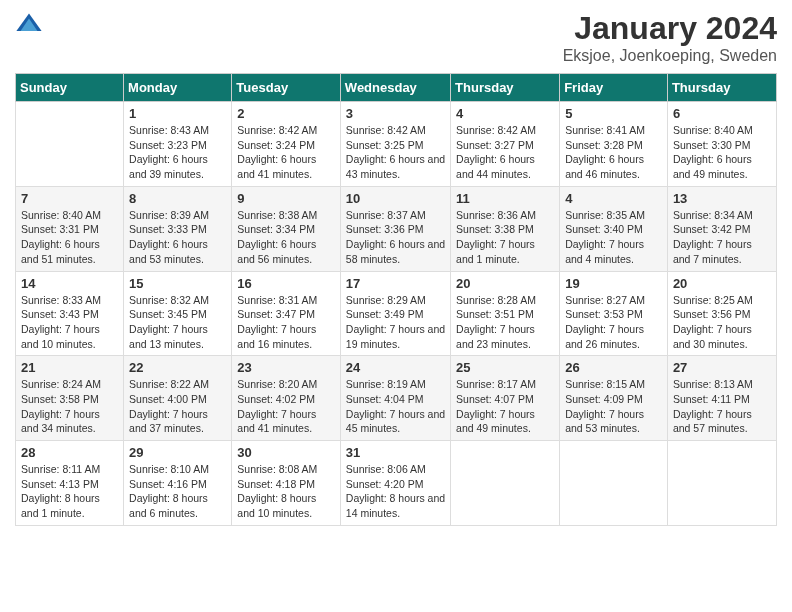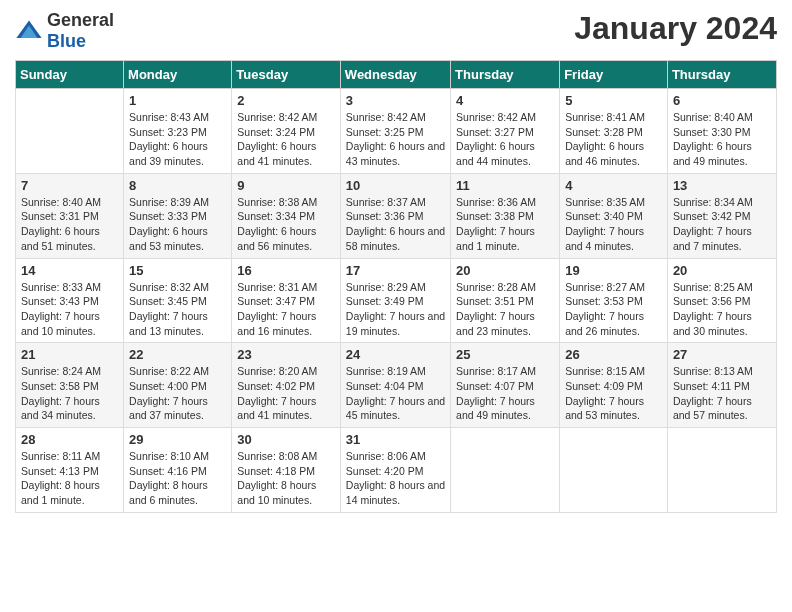--- a/index.html
+++ b/index.html
@@ -81,27 +81,24 @@
   </style>
 </head>
 <body>
 
 <div class="header">
   <div class="logo">
     <svg class="logo-icon" viewBox="0 0 40 40" xmlns="http://www.w3.org/2000/svg">
       <polygon points="20,5 38,30 2,30" fill="#1a5fa8"></polygon>
       <polygon points="20,12 32,30 8,30" fill="#4a9fd4"></polygon>
     </svg>
-    <div>
-      <span style="font-size:18px;font-weight:bold;color:#333;">General</span><br>
-      <span style="font-size:18px;font-weight:bold;color:#1a5fa8;">Blue</span>
-    </div>
   </div>
   <div class="title-section">
     <div class="month-title">January 2024</div>
+    <div class="location-title">Eksjoe, Joenkoeping, Sweden</div>
   </div>
 </div>
 
 <table>
   <thead>
     <tr>
       <th>Sunday</th>
       <th>Monday</th>
       <th>Tuesday</th>
       <th>Wednesday</th>

